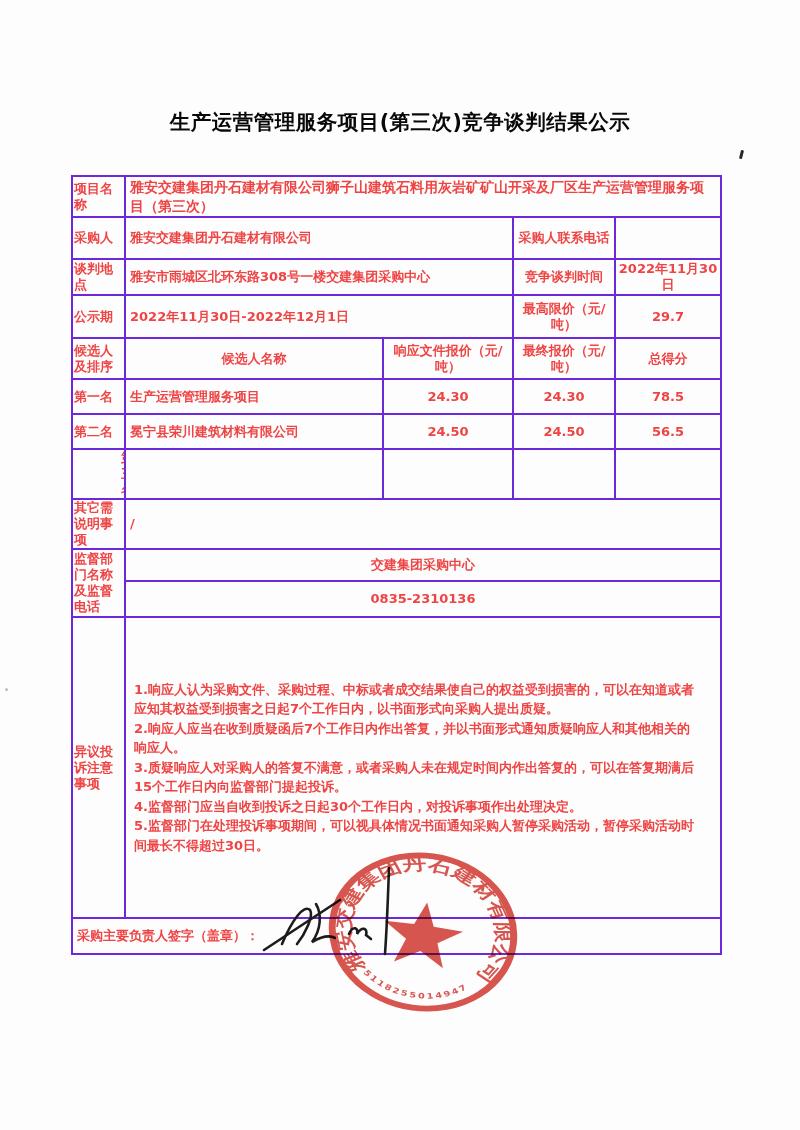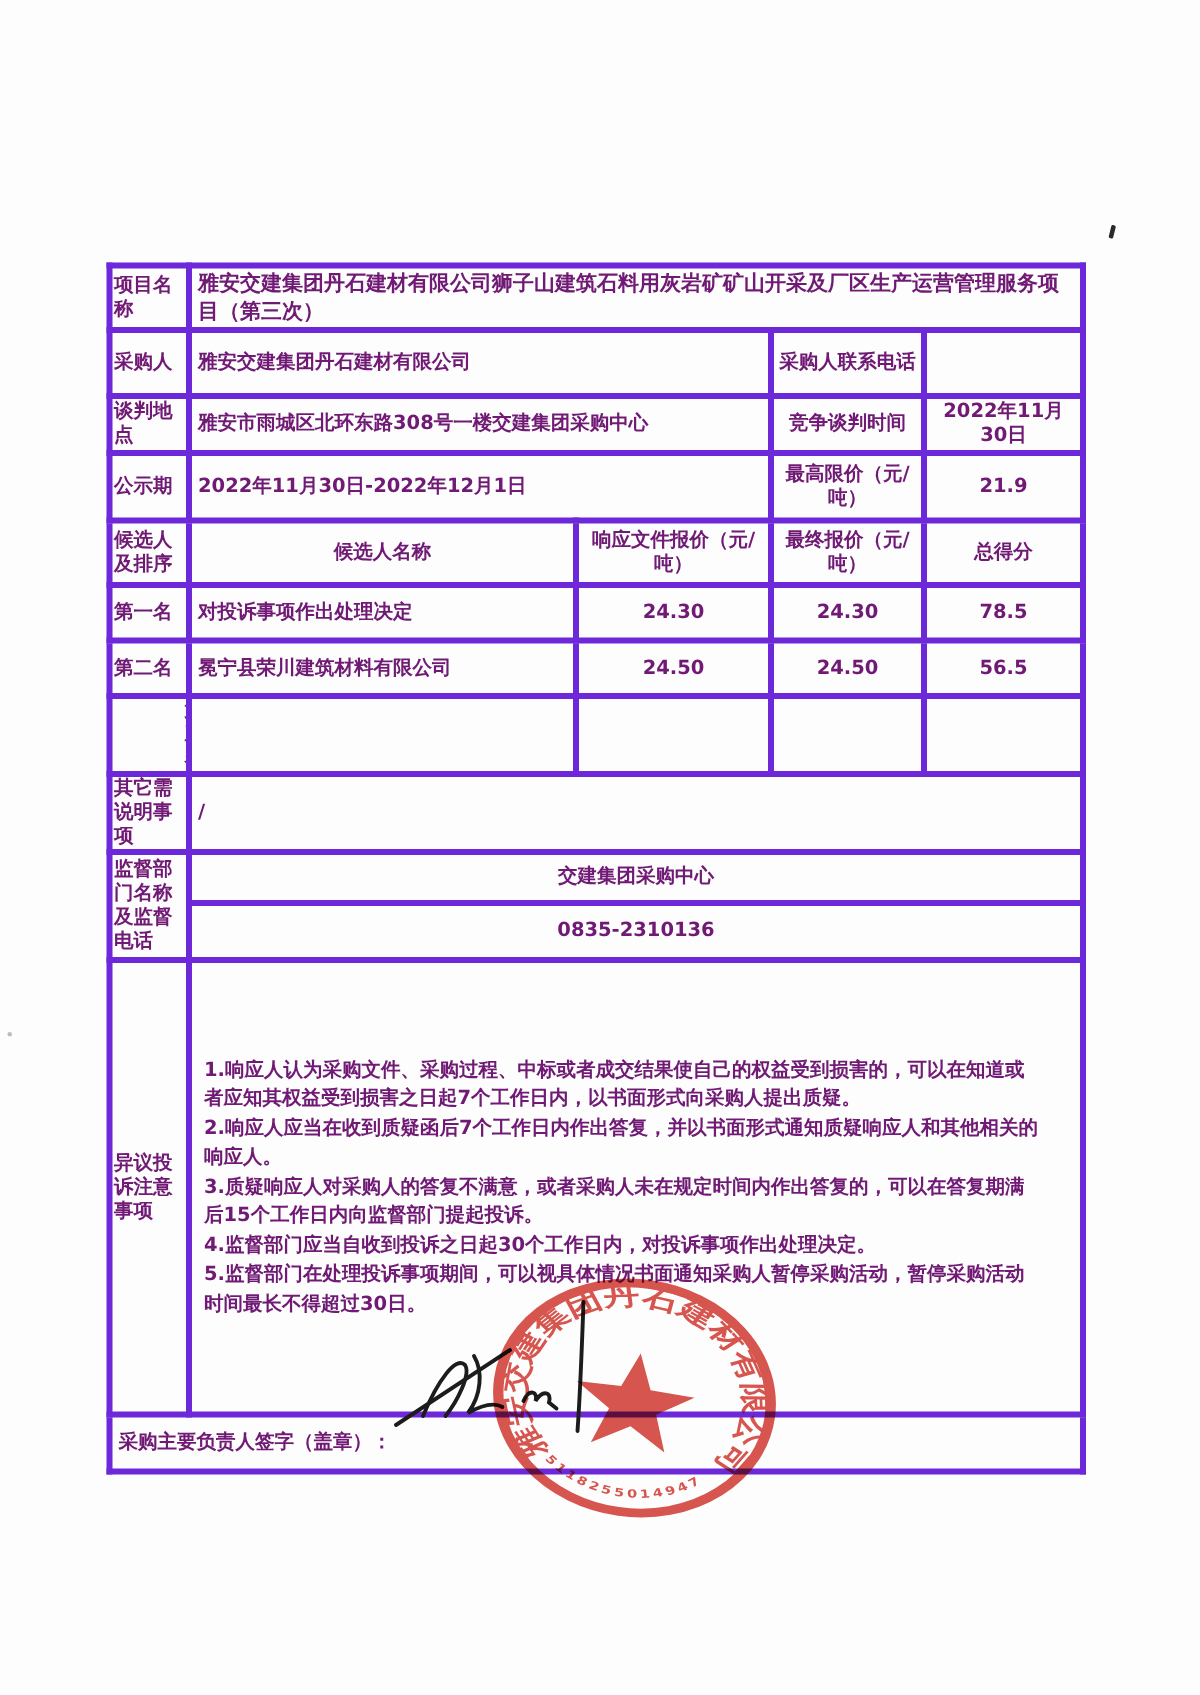--- a/index.html
+++ b/index.html
@@ -12,22 +12,22 @@
   .title{
     position:absolute;top:109px;left:0;width:800px;
     text-align:center;font-weight:700;font-size:20.5px;line-height:27px;
     color:#080808;letter-spacing:.5px;
   }
   .doc-table{
     position:absolute;left:71px;top:175px;width:649px;
     border-collapse:collapse;table-layout:fixed;
   }
   .doc-table td{
-    border:4px solid #6d28d9;
-    font-size:13px;font-weight:700;color:#701a75;
+    border:2px solid #6d28d9;
+    font-size:13px;font-weight:700;color:#ef4444;
     vertical-align:middle;overflow:hidden;
     line-height:16px;
     margin-left:48px;
   }
   td.lab{ text-align:left;padding:0 0 0 1px; }
   td.cl{ text-align:left;padding:0 4px; }
   td.cc{ text-align:center;padding:0 2px; }
   td.project-val{ text-align:left;padding:0 13px 0 4px;font-size:14px;line-height:19px; }
   td.notes{ text-align:left;padding:4px 26px 4px 8px; }
   .notes p{ margin:0;font-size:13px;line-height:19.5px;font-weight:700; }
@@ -49,20 +49,21 @@
   }
   .scan-dot{
     position:absolute;left:5px;top:688px;width:3px;height:3px;
     background:#bdbdbd;border-radius:50%;
   }
 </style>
 </head>
 <body>
 
 <div class="title">
+  <div>生产运营管理服务项目(第三次)竞争谈判结果公示</div>
 </div>
 
 <table class="doc-table">
   <colgroup>
     <col style="width:53px">
       <col style="width:258px">
       <col style="width:130px">
     <col style="width:102px">
       <col style="width:106px">
   </colgroup>
@@ -80,32 +81,32 @@
     <tr class="h3">
       <td class="lab">谈判地点</td>
       <td class="cl" colspan="2">雅安市雨城区北环东路308号一楼交建集团采购中心</td>
       <td class="cc">竞争谈判时间</td>
       <td class="cc">2022年11月30日</td>
     </tr>
     <tr class="h4">
       <td class="lab">公示期</td>
       <td class="cl" colspan="2">2022年11月30日-2022年12月1日</td>
       <td class="cc">最高限价（元/吨）</td>
-      <td class="cc">21.9</td>
+      <td class="cc">29.7</td>
     </tr>
     <tr class="h5">
       <td class="lab">候选人及排序</td>
       <td class="cc">候选人名称</td>
       <td class="cc">响应文件报价（元/吨）</td>
       <td class="cc">最终报价（元/吨）</td>
       <td class="cc">总得分</td>
     </tr>
     <tr class="h6">
       <td class="lab">第一名</td>
-      <td class="cl">对投诉事项作出处理决定</td>
+      <td class="cl">生产运营管理服务项目</td>
       <td class="cc">24.30</td>
       <td class="cc">24.30</td>
       <td class="cc">78.5</td>
     </tr>
     <tr class="h7">
       <td class="lab">第二名</td>
       <td class="cl">冕宁县荣川建筑材料有限公司</td>
       <td class="cc">24.50</td>
       <td class="cc">24.50</td>
       <td class="cc">56.5</td>

